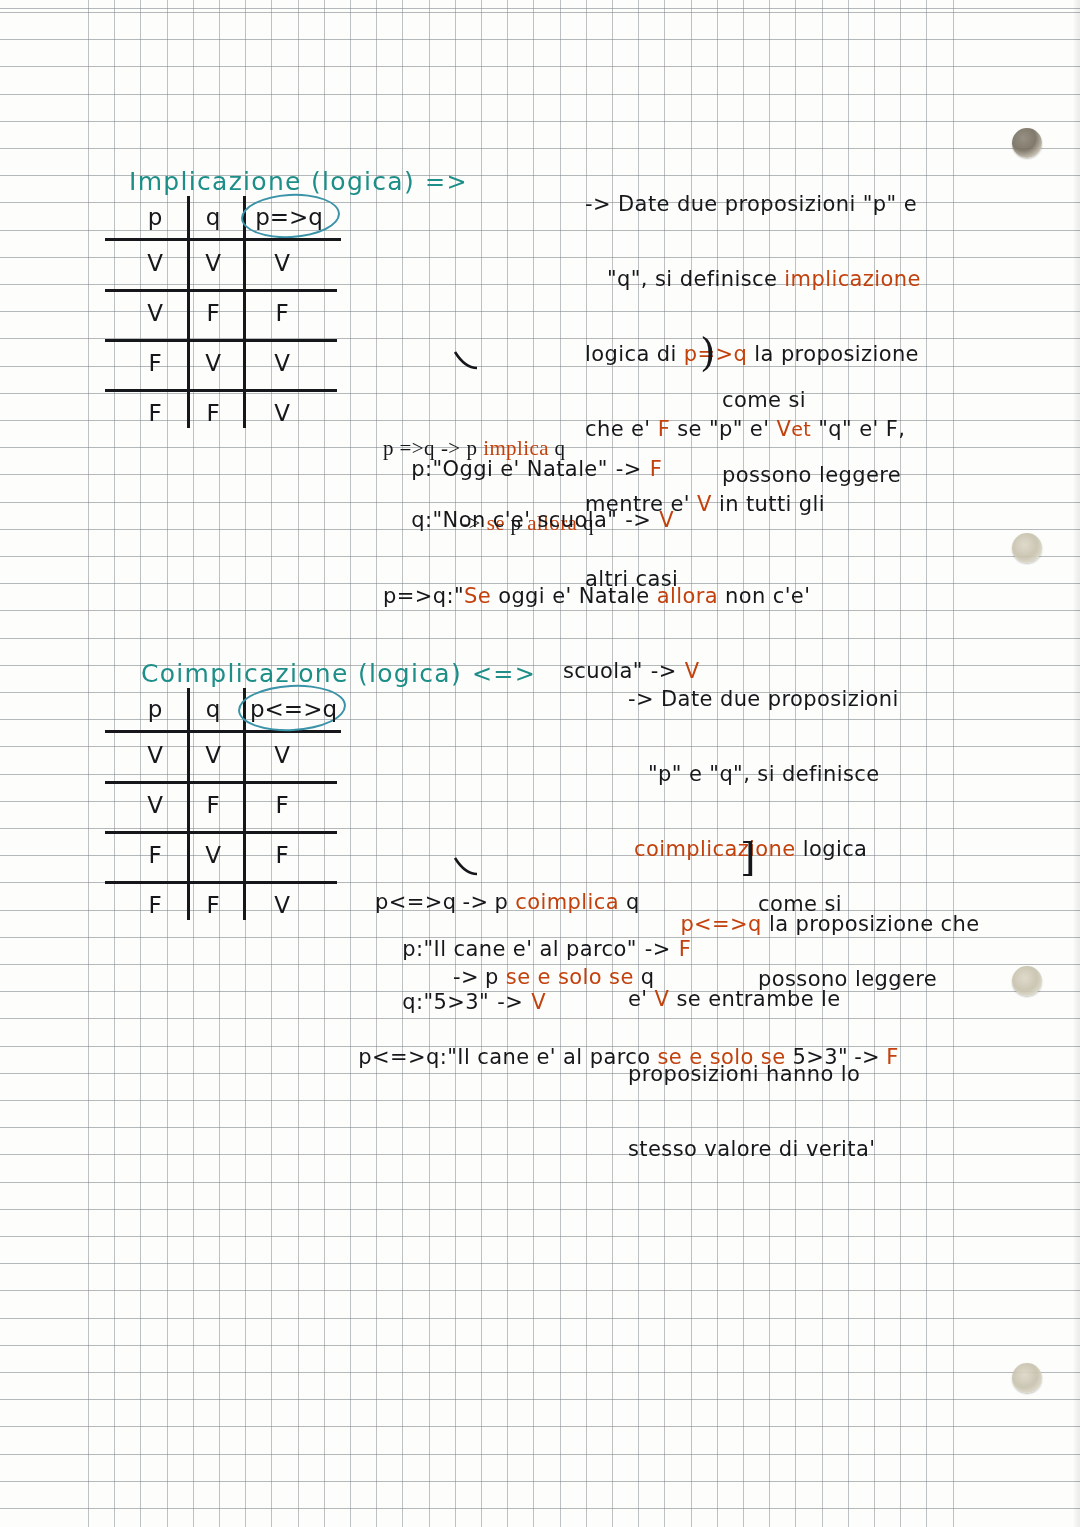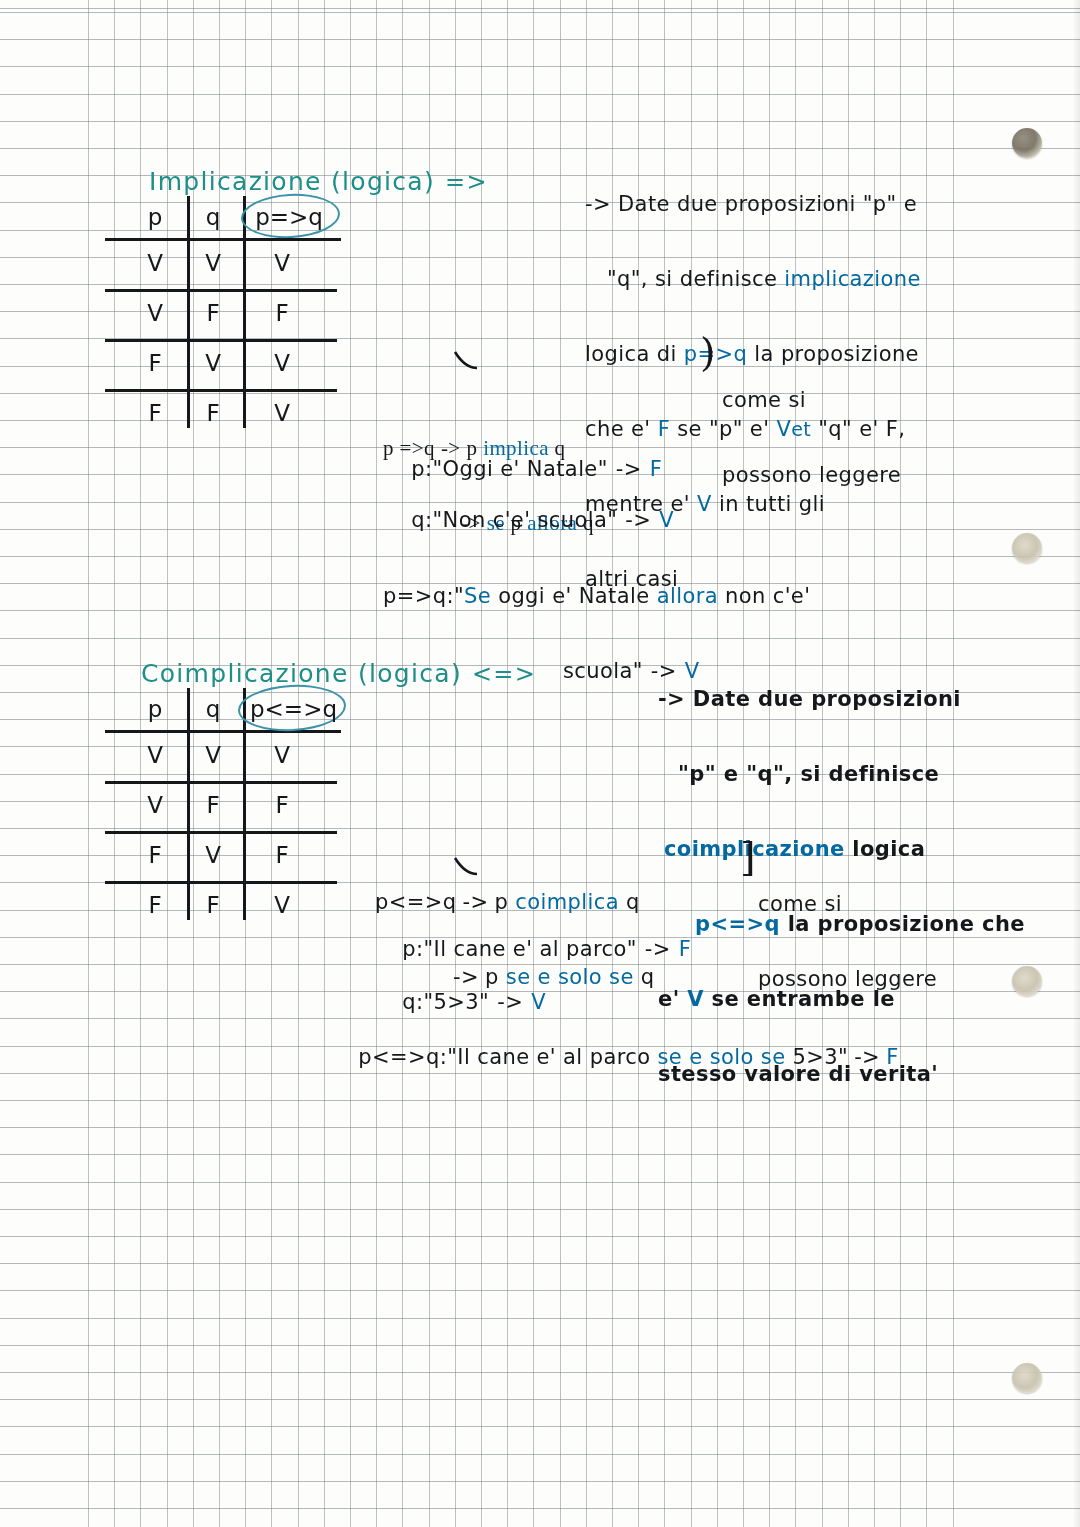--- a/index.html
+++ b/index.html
@@ -45,21 +45,21 @@
 
   
   .hw{
     position:absolute;
     font-family:"DejaVu Sans", sans-serif;
     color:#16181a;
     white-space:pre;
     letter-spacing:.4px;
   }
   .ink-black{color:#15171a;}
-  .ink-blue{color:#0369a1;}
+  .ink-blue{color:#c2410c;}
   .heading{
     font-size:25px;color:#1d8e88;font-weight:500;letter-spacing:1.3px;
   }
   .body{font-size:21px;line-height:25px;}
   .small{font-size:19px;}
 
   
   .ttable{position:absolute;}
   .tl-v{position:absolute;background:#15171a;width:3px;}
   .tl-h{position:absolute;background:#15171a;height:3px;}
@@ -80,21 +80,21 @@
 
   <div class="grid-h"></div>
   <div class="grid-v"></div>
   <div class="paper-edge"></div>
 
   <div class="hole" style="left:1012px;top:128px;"></div>
   <div class="hole light" style="left:1012px;top:533px;"></div>
   <div class="hole light" style="left:1012px;top:966px;"></div>
   <div class="hole light" style="left:1012px;top:1363px;"></div>
 
-  <div class="hw heading" style="left:112px;top:138px;">
+  <div class="hw heading" style="left:92px;top:138px;">
     <span>Implicazione (logica)</span><span style="padding-left:10px;font-size:24px;">=&gt;</span>
   </div>
 
   <div class="hw body" style="left:585px;top:142px;width:430px;">
     <div><span class="ink-black">-&gt; Date due proposizioni "p" e</span></div>
     <div style="padding-left:22px;"><span class="ink-black">"q", si definisce </span><span class="ink-blue">implicazione</span></div>
     <div><span class="ink-black">logica di </span><span class="ink-blue">p=&gt;q</span><span class="ink-black"> la proposizione</span></div>
     <div><span class="ink-black">che e' </span><span class="ink-blue">F</span><span class="ink-black"> se "p" e' </span><span class="ink-blue">V</span><span class="ink-blue small">et</span><span class="ink-black"> "q" e' F,</span></div>
     <div><span class="ink-black">mentre e' </span><span class="ink-blue">V</span><span class="ink-black"> in tutti gli</span></div>
     <div><span class="ink-black">altri casi</span></div>
@@ -155,26 +155,27 @@
   </div>
   <div class="hw body" style="left:383px;top:534px;">
     <div><span class="ink-black">p=&gt;q:</span><span class="ink-black">"</span><span class="ink-blue">Se</span><span class="ink-black"> oggi e' Natale </span><span class="ink-blue">allora</span><span class="ink-black"> non c'e'</span></div>
     <div style="padding-left:180px;"><span class="ink-black">scuola"</span><span class="ink-black" style="padding:0 8px;">-&gt;</span><span class="ink-blue">V</span></div>
   </div>
 
   <div class="hw heading" style="left:104px;top:630px;">
     <span>Coimplicazione (logica)</span><span style="padding-left:10px;font-size:24px;">&lt;=&gt;</span>
   </div>
 
-  <div class="hw body" style="left:658px;top:637px;width:400px;font-weight:bold;">
+  <div class="hw body" style="left:628px;top:637px;width:400px;">
     <div><span class="ink-black">-&gt; Date due proposizioni</span></div>
     <div style="padding-left:20px;"><span class="ink-black">"p" e "q", si definisce</span></div>
     <div style="padding-left:6px;"><span class="ink-blue">coimplicazione</span><span class="ink-black"> logica</span></div>
     <div style="padding-left:4px;text-align:center;"><span class="ink-blue">p&lt;=&gt;q</span><span class="ink-black"> la proposizione che</span></div>
     <div><span class="ink-black">e' </span><span class="ink-blue">V</span><span class="ink-black"> se entrambe le</span></div>
+    <div><span class="ink-black">proposizioni hanno lo</span></div>
     <div><span class="ink-black">stesso valore di verita'</span></div>
   </div>
 
   <div class="ttable" style="left:130px;top:688px;width:210px;height:230px;">
     <div class="tl-v" style="left:57px;top:0px;height:232px;"></div>
     <div class="tl-v" style="left:113px;top:0px;height:232px;"></div>
     <div class="tl-h" style="left:-25px;top:42px;width:236px;"></div>
     <div class="tl-h" style="left:-25px;top:93px;width:232px;"></div>
     <div class="tl-h" style="left:-25px;top:143px;width:232px;"></div>
     <div class="tl-h" style="left:-25px;top:193px;width:232px;"></div>

